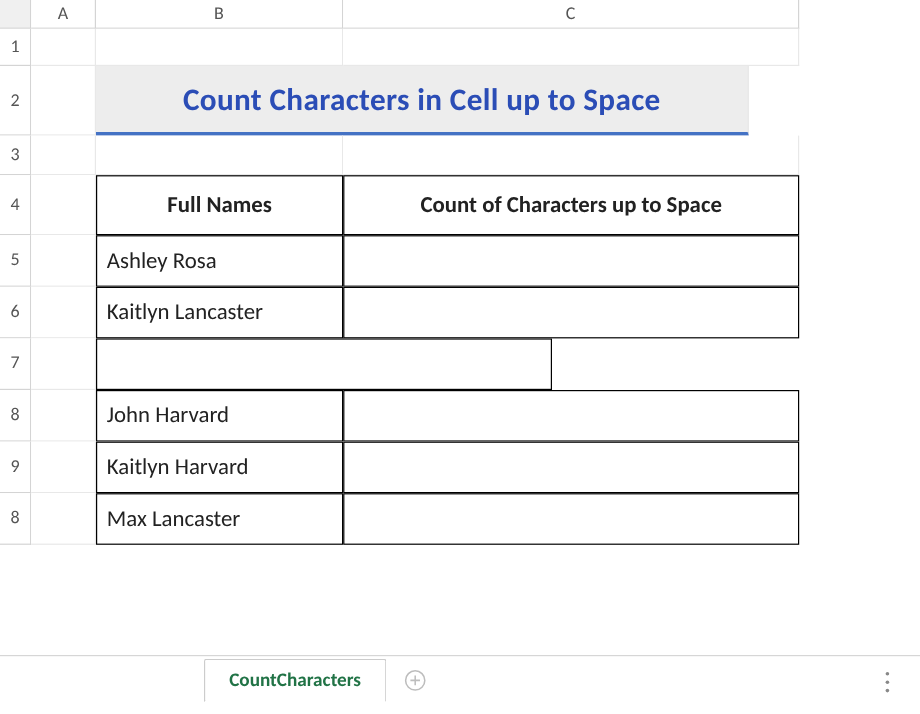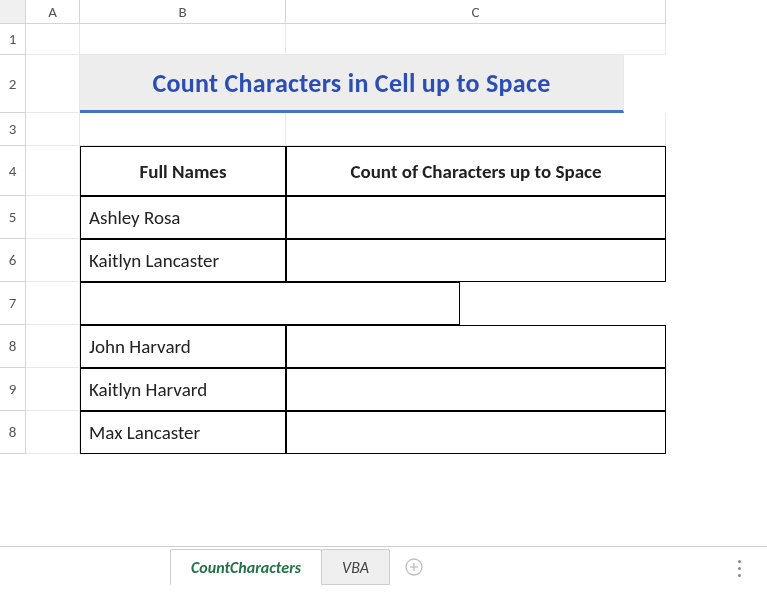--- a/index.html
+++ b/index.html
@@ -122,21 +122,20 @@
     display: flex;
     align-items: center;
     font-size: 16px;
     border: 1px solid #ccc;
     border-top-left-radius: 2px;
     border-top-right-radius: 2px;
     margin-right: -1px;
     background: #efefef;
     color: #444;
     cursor: pointer;
-    font-style: italic;
   }
   .tab.active {
     background: #fff;
     color: #217346;
     font-weight: bold;
     border-bottom: 1px solid #fff;
   }
   .newtab {
     width: 34px;
     height: 34px;
@@ -240,21 +239,20 @@
     <div class="cell col-A rdata"></div>
     <div class="cell data-cell col-B rdata">Max Lancaster</div>
     <div class="cell empty-data col-C rdata"></div>
   </div>
 </div>
 
 <div class="tabbar-line"></div>
 
 <div class="tabbar">
   <div class="tab active">CountCharacters</div>
-  <div class="tab">VBA</div>
   <div class="newtab">
     <svg width="18" height="18" viewBox="0 0 18 18">
       <circle cx="9" cy="9" r="8" fill="none" stroke="#888" stroke-width="1.3"></circle>
       <line x1="9" y1="5" x2="9" y2="13" stroke="#888" stroke-width="1.3"></line>
       <line x1="5" y1="9" x2="13" y2="9" stroke="#888" stroke-width="1.3"></line>
     </svg>
   </div>
 </div>
 
 <div class="menudots">

